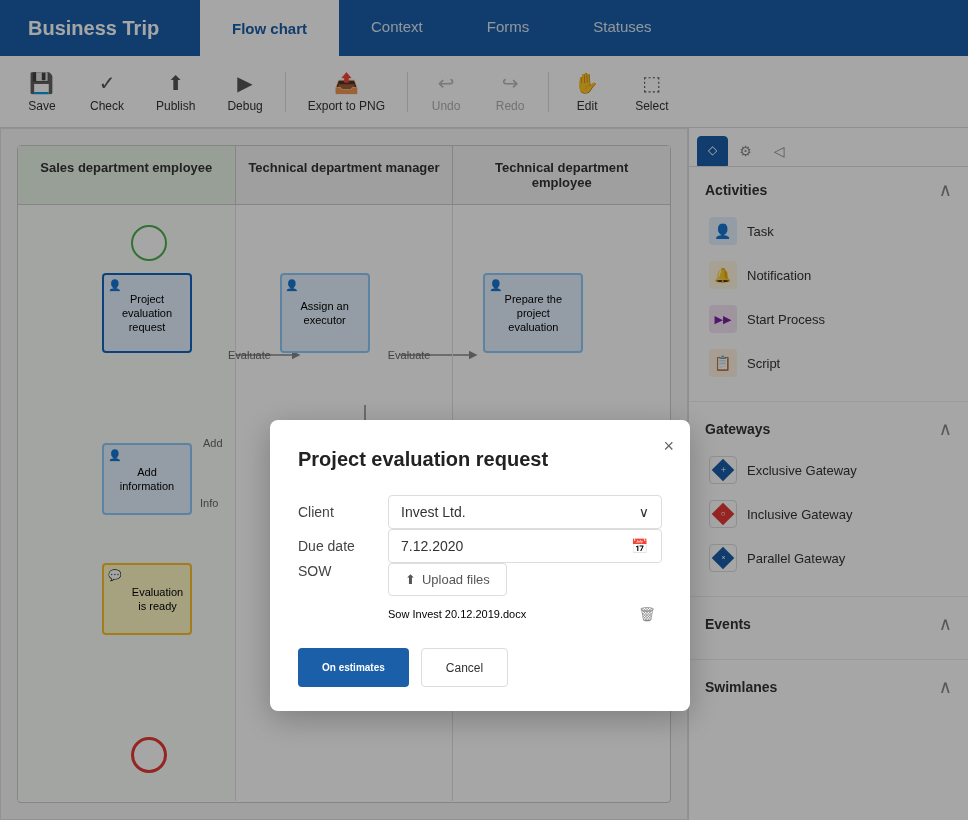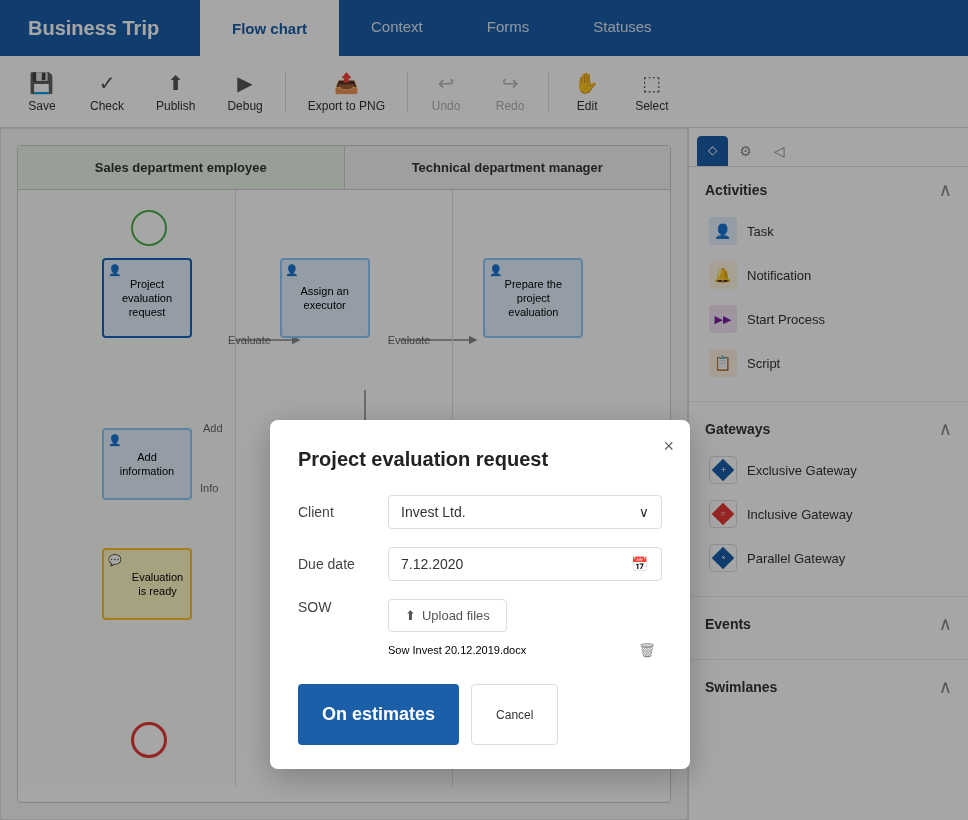--- a/index.html
+++ b/index.html
@@ -147,21 +147,21 @@
     .modal {
       background: white; border-radius: 8px; box-shadow: 0 8px 32px rgba(0,0,0,0.25); width: 420px; padding: 28px 28px 24px; position: relative;
     }
     .modal-title {
       font-size: 20px; font-weight: 700; color: #222; margin-bottom: 24px;
     }
     .modal-close {
       position: absolute; top: 16px; right: 16px; cursor: pointer; font-size: 18px; color: #666; background: none; border: none;
     }
     .form-row {
-      display: flex; align-items: center; margin-bottom: 18px;
+      display: flex; align-items: center; 
     }
     .form-label {
       width: 90px; font-size: 14px; color: #444; flex-shrink: 0;
     }
     .form-select {
       display: flex; align-items: center; justify-content: space-between; flex: 1; padding: 8px 12px; border: 1px solid #ddd; border-radius: 4px; font-size: 14px; color: #333; cursor: pointer;
     }
     .form-date {
       display: flex; align-items: center; gap: 8px; flex: 1; padding: 8px 12px; border: 1px solid #ddd; border-radius: 4px; font-size: 14px; color: #333;
     }
@@ -174,21 +174,21 @@
     .file-link {
       color: #000000; font-size: 11px; text-decoration: none;
     }
     .file-delete {
       color: #888; cursor: pointer; font-size: 14px; padding: 2px 6px;
     }
     .modal-actions {
       display: flex; gap: 12px; margin-top: 24px;
     }
     .btn-primary {
-      padding: 20px 24px; background: #1a5fa8; color: white; border: none; border-radius: 4px; font-size: 18px; font-weight: 600; cursor: pointer;
+      padding: 14px 24px; background: #1a5fa8; color: white; border: none; border-radius: 4px; font-size: 10px; font-weight: 600; cursor: pointer;
     }
     .btn-secondary {
       padding: 10px 24px; background: white; color: #333; border: 1px solid #ddd; border-radius: 4px; font-size: 12px; cursor: pointer;
     }
 
     
     .arrows-svg {
       position: absolute; top: 0; left: 0; width: 100%; height: 100%; pointer-events: none;
     }
   </style>
@@ -248,20 +248,21 @@
 </div>
 
 <div class="main-layout">
 
   <div class="canvas">
     <div class="swimlanes-container">
 
       <div class="swimlane-headers">
         <div class="swimlane-header" style="background:#e8f5e9;">Sales department employee</div>
         <div class="swimlane-header tech-manager">Technical department manager</div>
+        <div class="swimlane-header tech-employee">Technical department employee</div>
       </div>
 
       <div class="swimlane-body">
 
         <svg class="arrows-svg">
 
           <line x1="131" y1="68" x2="131" y2="90" stroke="#888" stroke-width="1.5" marker-end="url(#arr)"></line>
 
           <line x1="204" y1="150" x2="278" y2="150" stroke="#888" stroke-width="1.5" marker-end="url(#arr)"></line>
 

